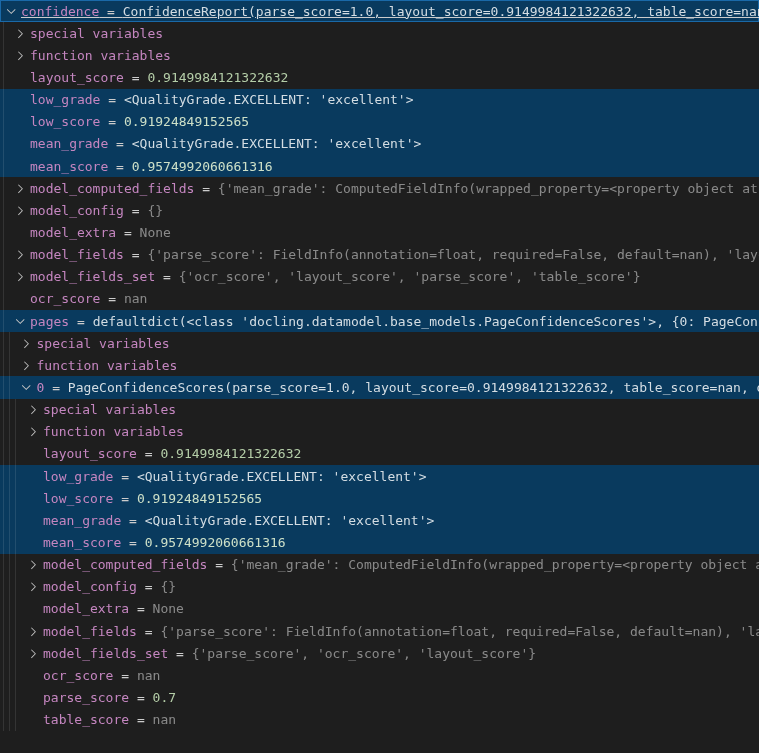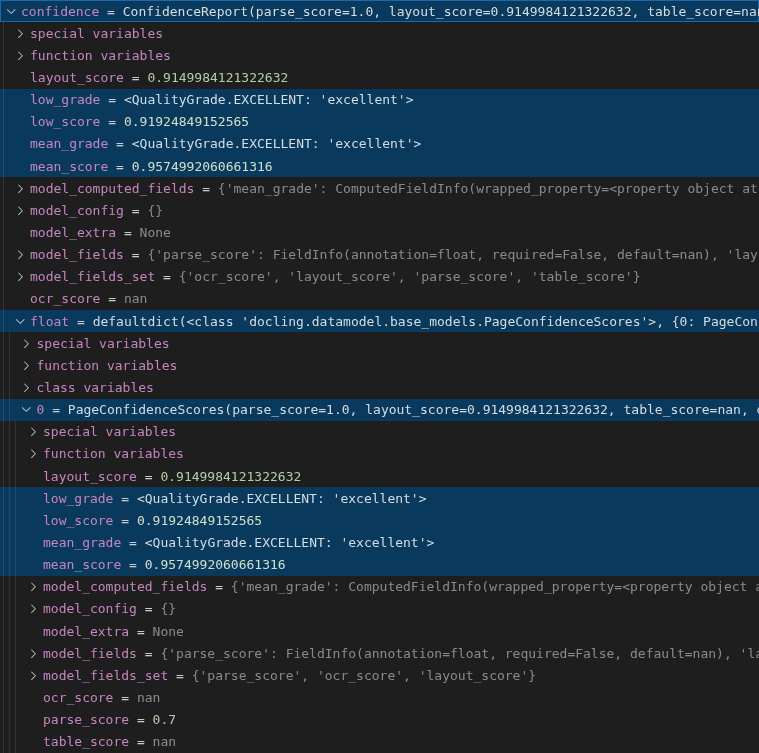--- a/index.html
+++ b/index.html
@@ -16,21 +16,21 @@
   .row{
     position:relative;
     height:22.15px;
     display:flex;
     align-items:center;
     white-space:nowrap;
     overflow:hidden;
     box-sizing:border-box;
   }
   .row.sel{background:var(--sel,#093a5e);}
-  .row.focus{box-shadow:inset 0 0 0 1px var(--outline,#1a69a8);}
+  .row.focus{box-shadow:inset 0 0 0 1px var(--outline,#1a69a8);text-decoration:underline;}
   .guide{
     position:absolute;top:0;bottom:0;width:1px;
     background:var(--guide,rgba(255,255,255,0.10));
   }
   .twistie{
     flex:0 0 14px;width:14px;height:14px;
     display:inline-flex;align-items:center;justify-content:center;
     margin-right:3px;
   }
   .twistie svg{display:block;}
@@ -172,21 +172,21 @@
       <span class="eq"> = </span>
       <span class="v-gen">nan</span>
     </div>
     <div class="row lvl1 sel">
       <span class="guide" style="left: 3px;"></span>
       <span class="twistie open">
         <svg width="13" height="13" viewBox="0 0 16 16" aria-hidden="true">
           <path d="M5.7 13.7 5 13l4.6-4.6L5 3.7l.7-.7 5.3 5.3z"></path>
         </svg>
       </span>
-      <span class="vname">float</span>
+      <span class="vname">pages</span>
       <span class="eq"> = </span>
       <span class="v-gen">defaultdict(&lt;class 'docling.datamodel.base_models.PageConfidenceScores'&gt;, {0: PageConf</span>
     </div>
     <div class="row lvl2">
       <span class="guide" style="left: 3px;"></span>
       <span class="guide" style="left: 9px;"></span>
       <span class="twistie">
         <svg width="13" height="13" viewBox="0 0 16 16" aria-hidden="true">
           <path d="M5.7 13.7 5 13l4.6-4.6L5 3.7l.7-.7 5.3 5.3z"></path>
         </svg>
@@ -195,30 +195,20 @@
     </div>
     <div class="row lvl2">
       <span class="guide" style="left: 3px;"></span>
       <span class="guide" style="left: 9px;"></span>
       <span class="twistie">
         <svg width="13" height="13" viewBox="0 0 16 16" aria-hidden="true">
           <path d="M5.7 13.7 5 13l4.6-4.6L5 3.7l.7-.7 5.3 5.3z"></path>
         </svg>
       </span>
       <span class="vname">function variables</span>
-    </div>
-    <div class="row lvl2">
-      <span class="guide" style="left: 3px;"></span>
-      <span class="guide" style="left: 9px;"></span>
-      <span class="twistie">
-        <svg width="13" height="13" viewBox="0 0 16 16" aria-hidden="true">
-          <path d="M5.7 13.7 5 13l4.6-4.6L5 3.7l.7-.7 5.3 5.3z"></path>
-        </svg>
-      </span>
-      <span class="vname">class variables</span>
     </div>
     <div class="row lvl2 sel">
       <span class="guide" style="left: 3px;"></span>
       <span class="guide" style="left: 9px;"></span>
       <span class="twistie open">
         <svg width="13" height="13" viewBox="0 0 16 16" aria-hidden="true">
           <path d="M5.7 13.7 5 13l4.6-4.6L5 3.7l.7-.7 5.3 5.3z"></path>
         </svg>
       </span>
       <span class="vname">0</span>

